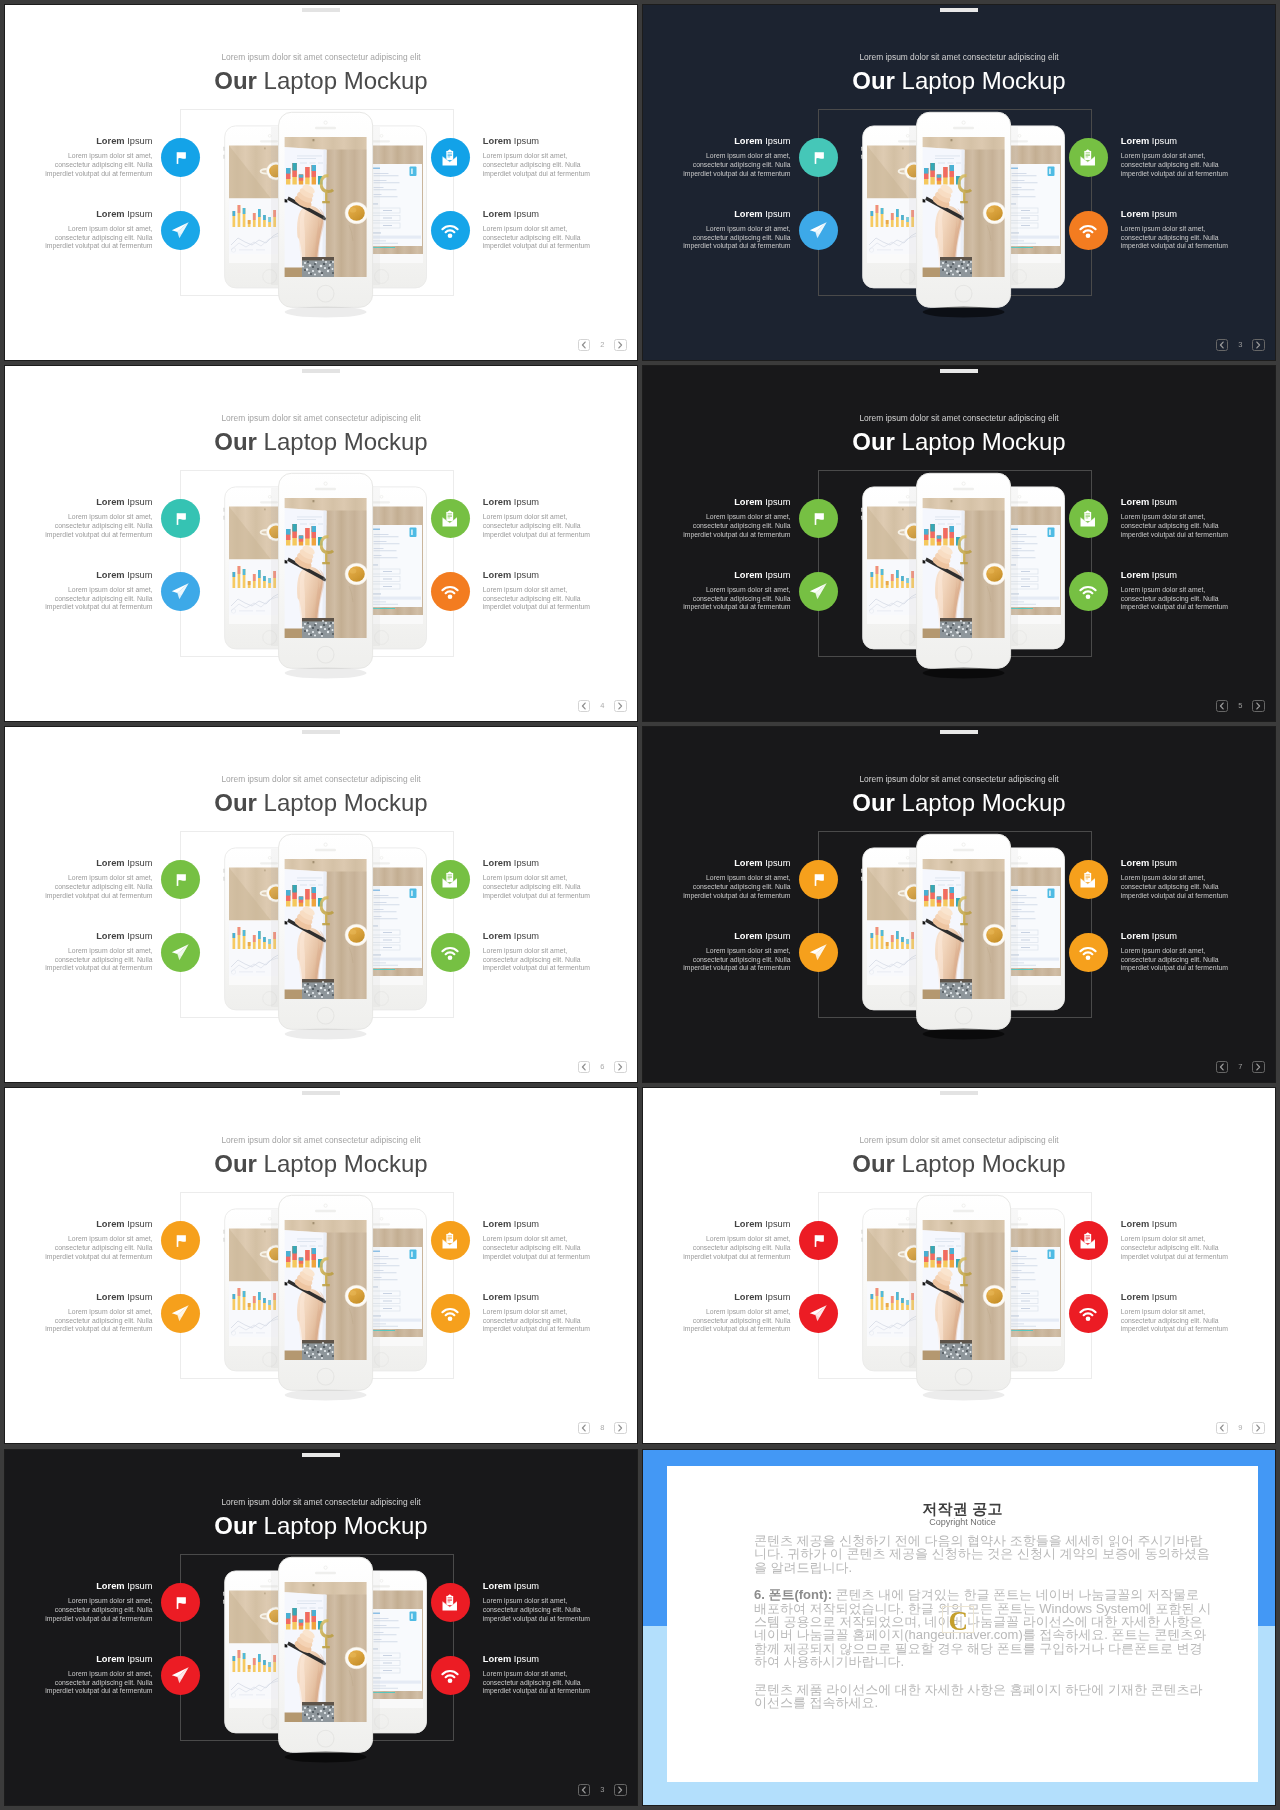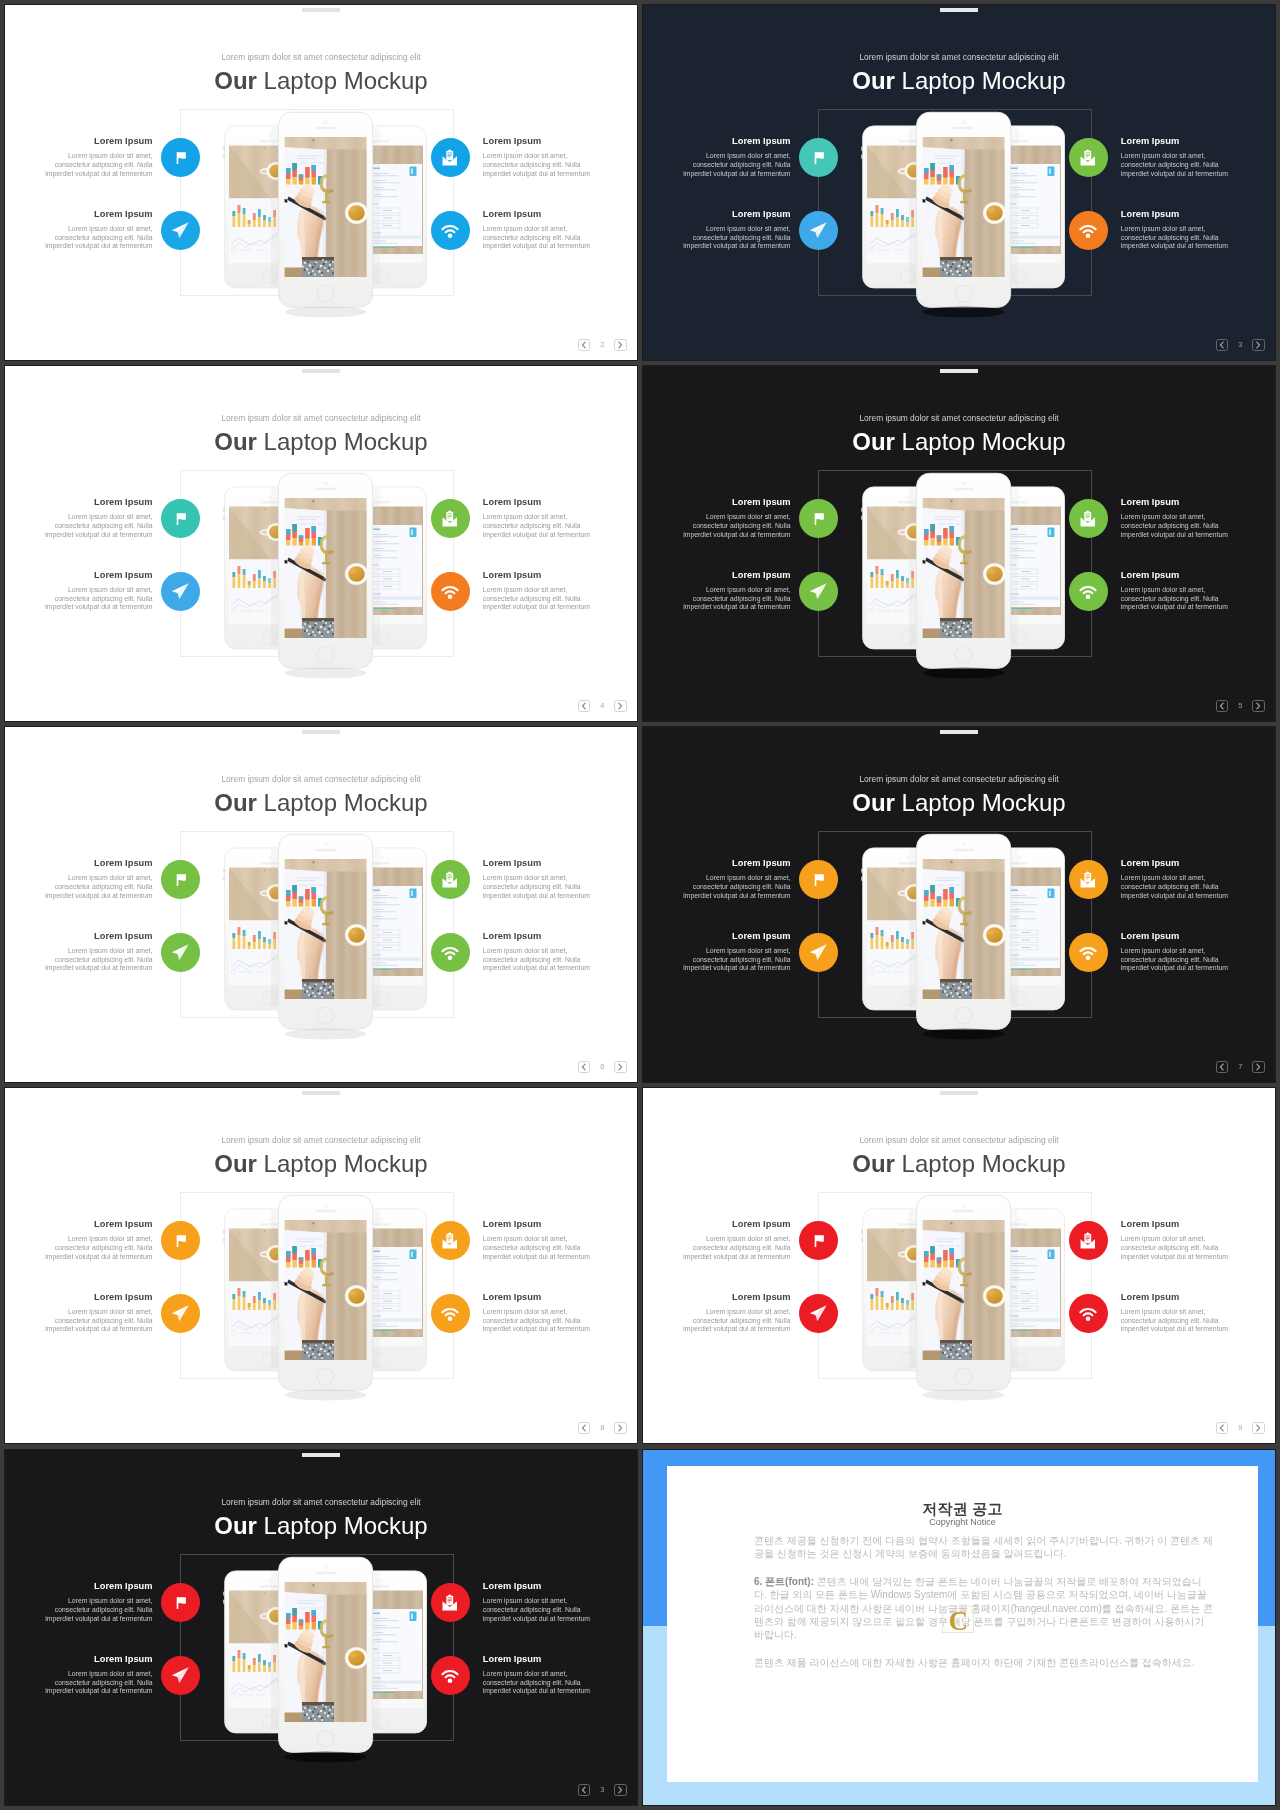--- a/index.html
+++ b/index.html
@@ -30,40 +30,40 @@
   .ficon{position:absolute;width:39px;height:39px;border-radius:50%;top:2px;
          display:flex;align-items:center;justify-content:center;}
   .feats.left .ficon{right:0;}
   .feats.right .ficon{left:0;}
   .ftxt{position:absolute;top:0;width:109px;}
   .feats.left .ftxt{right:47.5px;text-align:right;}
   .feats.right .ftxt{left:52.3px;text-align:left;}
   .fhead{font-size:9.3px;line-height:11px;color:#444;}
   .slide.dark .fhead{color:#ffffff;}
   .fhead b{font-weight:bold;}
-  .fhead span{font-weight:700;}
+  .fhead span{font-weight:400;}
   .fbody{margin-top:5.5px;font-size:6.85px;line-height:8.65px;color:#9a9a9a;}
   .slide.dark .fbody{color:#c9c9c9;}
   .nav{position:absolute;right:10.4px;top:334px;display:flex;align-items:center;}
   .navbtn{width:12.4px;height:12.4px;border:0.9px solid #d4d4d4;border-radius:2.5px;color:#909090;
           display:flex;align-items:center;justify-content:center;box-sizing:border-box;}
   .slide.dark .navbtn{border-color:#666;color:#9a9a9a;}
   .navnum{font-size:7.5px;color:#ababab;width:24px;text-align:center;line-height:12.4px;}
   .slide.dark .navnum{color:#9a9a9a;}
   
   .cpslide{background:#ffffff;}
   .cpframe-top{position:absolute;left:0;top:0;width:632px;height:176px;}
   .cpframe-bot{position:absolute;left:0;top:176px;width:632px;height:179px;}
   .cpsheet{position:absolute;left:24px;top:16px;width:591px;height:316px;background:#fff;
            box-sizing:border-box;padding:0 44px;overflow:hidden;}
   .cptitle-ko{text-align:center;font-size:15px;font-weight:bold;color:#3f3f3f;letter-spacing:0.2px;
               position:absolute;left:0;top:34.5px;width:100%;line-height:16px;}
   .cptitle-en{text-align:center;font-size:9px;color:#6f6f6f;position:absolute;left:0;top:50.5px;width:100%;line-height:11px;}
   .cpbody{position:absolute;left:87px;top:68px;width:459px;}
-  .cpp{margin:0 0 14px 0;font-size:10px;line-height:13.4px;color:#b9b9b9;text-align:left;}
+  .cpp{margin:0 0 14px 0;font-size:13px;line-height:13.4px;color:#b9b9b9;text-align:left;}
   .cpp b{color:#8c8c8c;font-weight:bold;}
   .cpwm{position:absolute;left:275.3px;top:139px;width:32px;text-align:center;
         font-family:"Liberation Serif",serif;font-size:27px;color:#c49f2c;font-weight:bold;line-height:32px;}
   .cpwmbox{position:absolute;left:275.3px;top:140px;width:32px;height:27px;
            border:0.7px solid #ece5d2;box-sizing:border-box;}
 </style>
 </head>
 <body>
 
 <div class="grid" id="grid">

